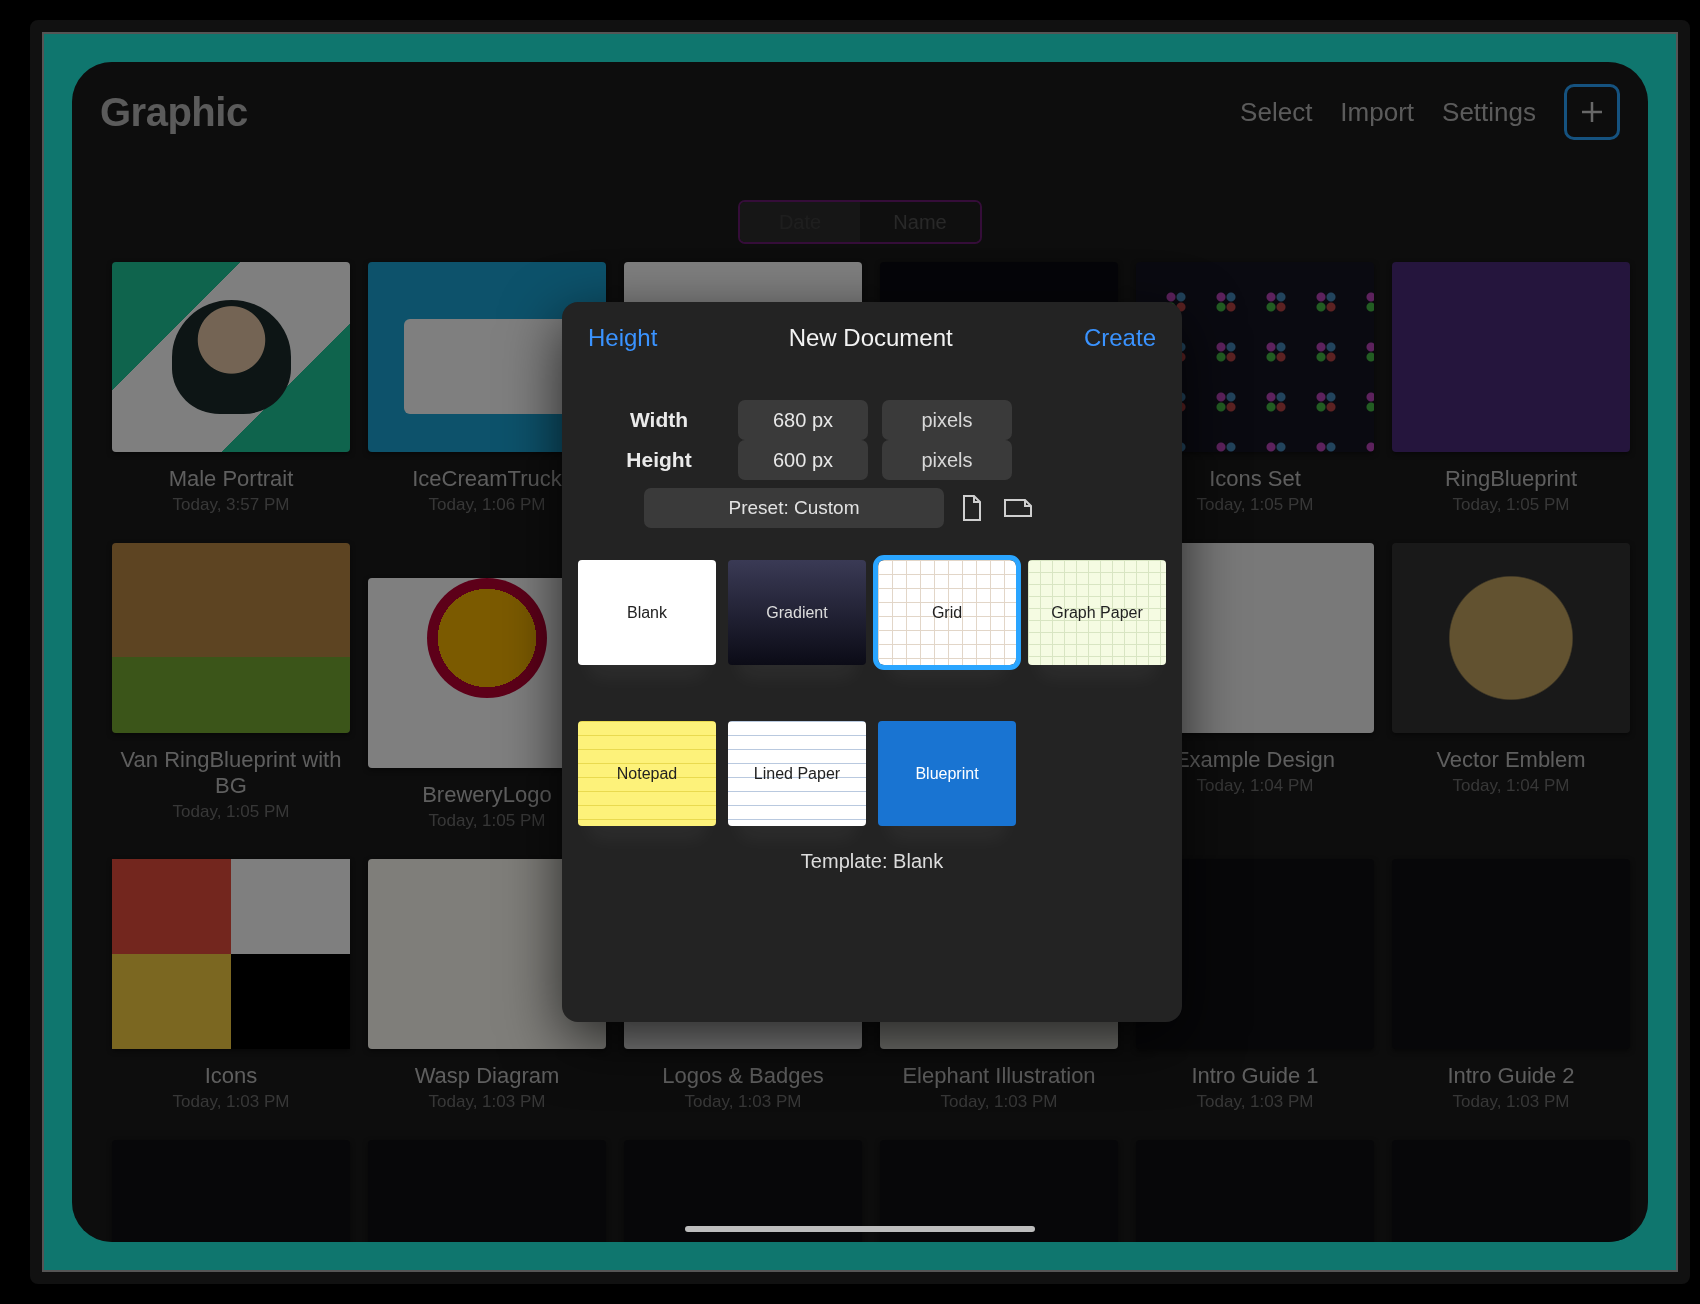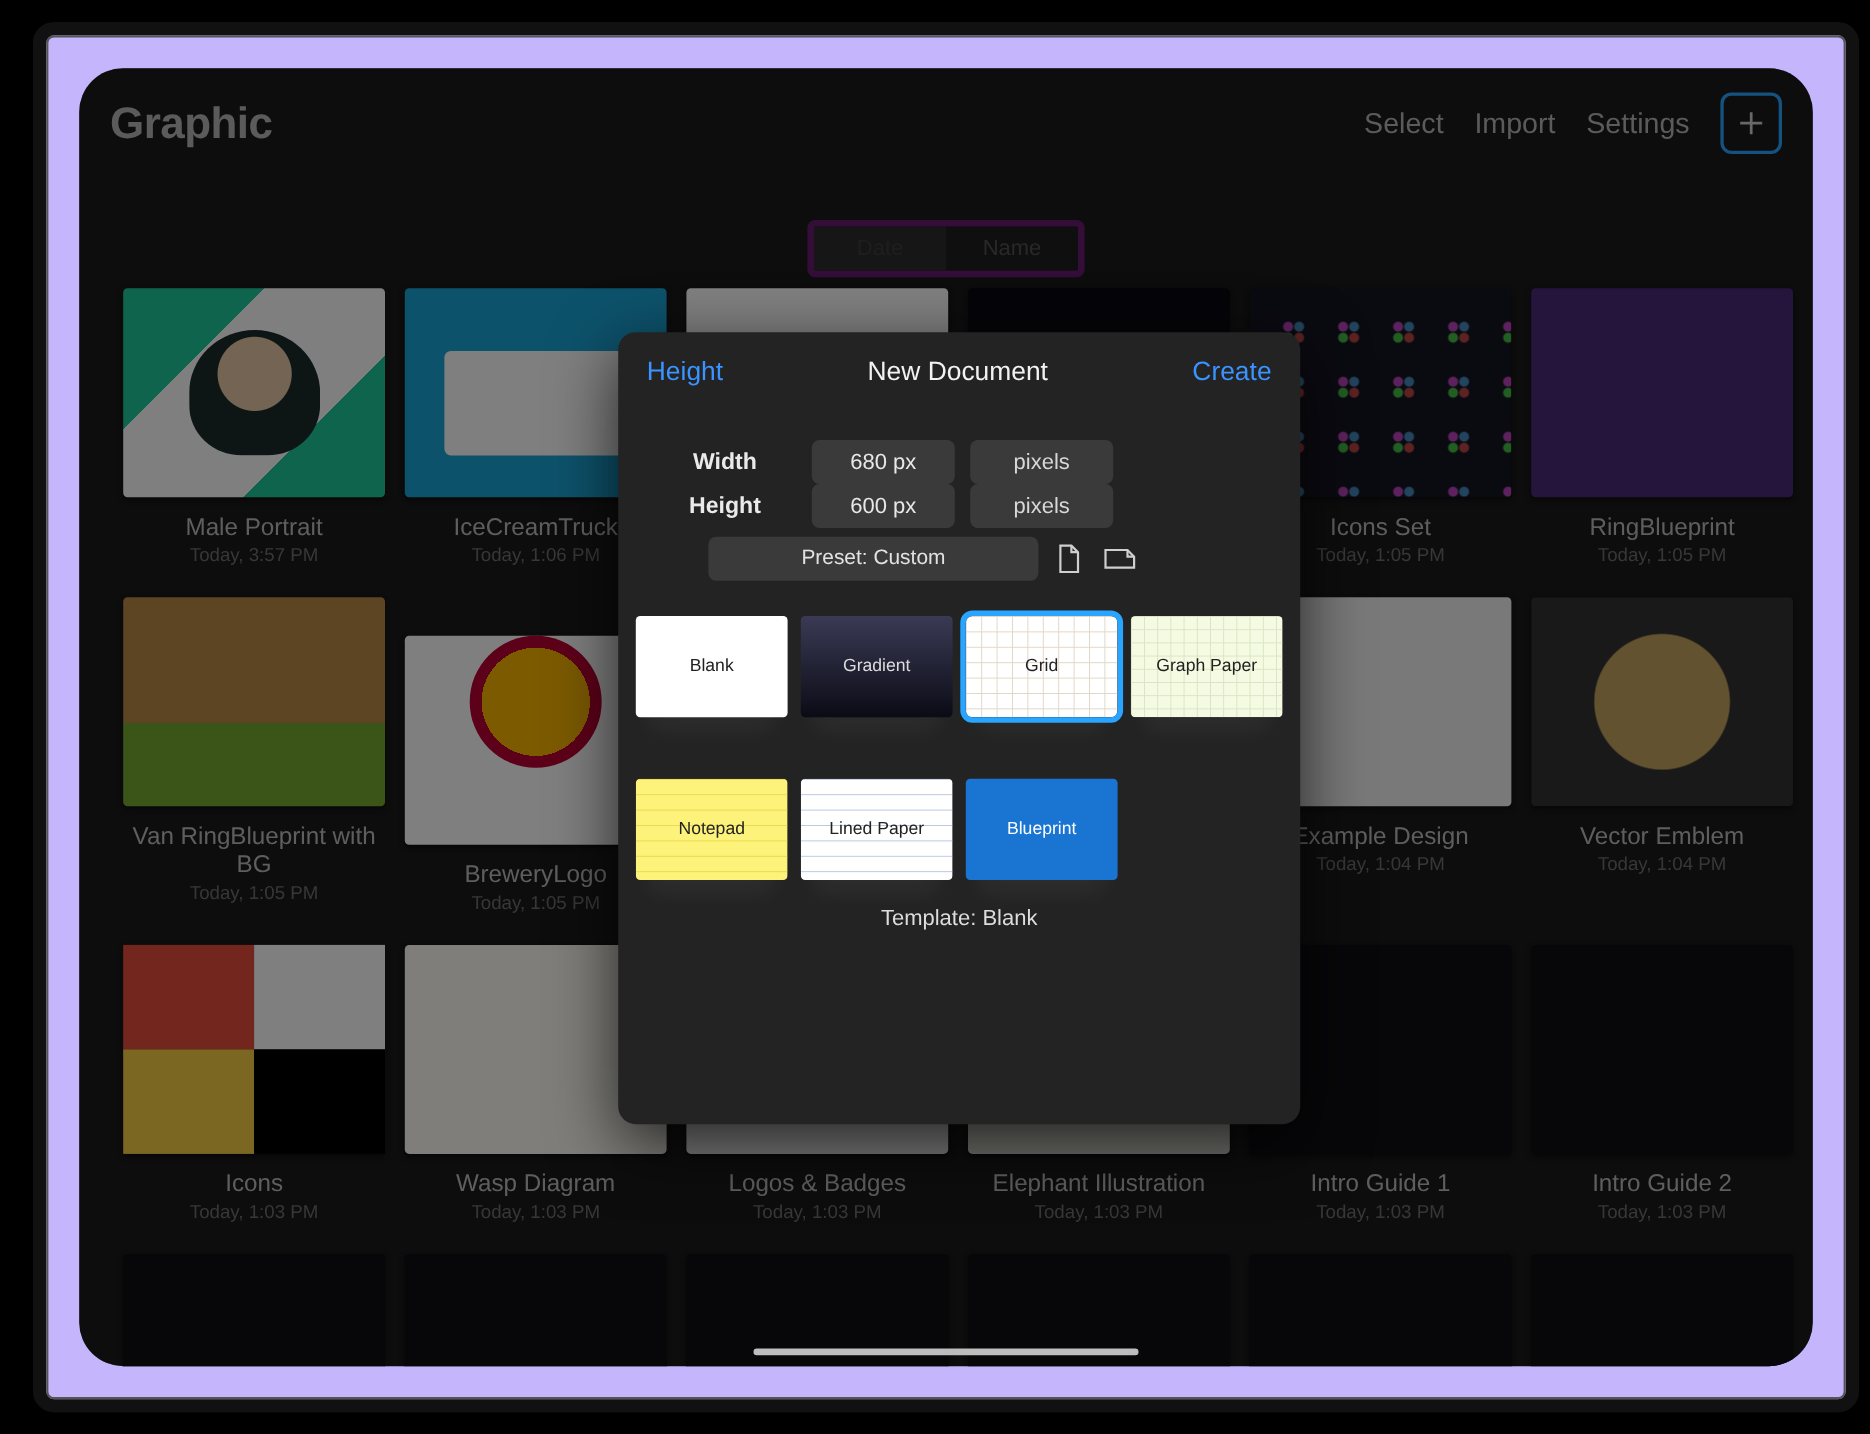--- a/index.html
+++ b/index.html
@@ -3,23 +3,23 @@
 <meta charset="utf-8">
 <style>
   * { box-sizing: border-box; margin: 0; padding: 0; }
   html, body { width: 1700px; height: 1304px; background: #000; font-family: -apple-system, "Helvetica Neue", Arial, sans-serif; color: #fff; overflow: hidden; }
 
   
   .device {
     position: absolute;
     left: 30px; top: 20px;
     width: 1660px; height: 1264px;
-    background: #c4b5fd;
+    background: #0f766e;
     border: 12px solid #111;
-    border-radius: 19px;
+    border-radius: 8px;
     box-shadow: 0 0 0 2px #555 inset;
   }
   .screen {
     position: absolute;
     left: 30px; top: 30px; right: 30px; bottom: 30px;
     background: #1a1a1a;
     border-radius: 40px;
     overflow: hidden;
   }
 
@@ -50,21 +50,21 @@
     cursor: pointer;
   }
   .plus-btn svg { width: 30px; height: 30px; stroke: #ccc; stroke-width: 2; }
 
   
   .seg-wrap {
     position: absolute;
     left: 50%; top: 138px;
     transform: translateX(-50%);
     display: flex;
-    border: 6px solid #a21caf;
+    border: 2px solid #a21caf;
     border-radius: 7px;
     overflow: hidden;
     opacity: 0.6;
   }
   .seg {
     width: 120px; height: 40px;
     display: flex; align-items: center; justify-content: center;
     font-size: 20px; color: #777;
     background: #222;
     cursor: pointer;
@@ -176,21 +176,21 @@
 
   
   .templates {
     padding: 22px 16px 0 16px;
     display: grid;
     grid-template-columns: repeat(4, 1fr);
     gap: 56px 12px;
   }
   .tpl {
     position: relative;
-    height: 92px;
+    height: 105px;
     border-radius: 4px;
     display:flex;align-items:center;justify-content:center;
     font-size: 16px; color:#222;
     cursor: pointer;
     box-shadow: 0 24px 20px -12px rgba(255,255,255,0.05);
   }
   .tpl span { pointer-events:none; }
   .tpl.selected {
     outline: 5px solid #2aa5ff;
     outline-offset: 0;

